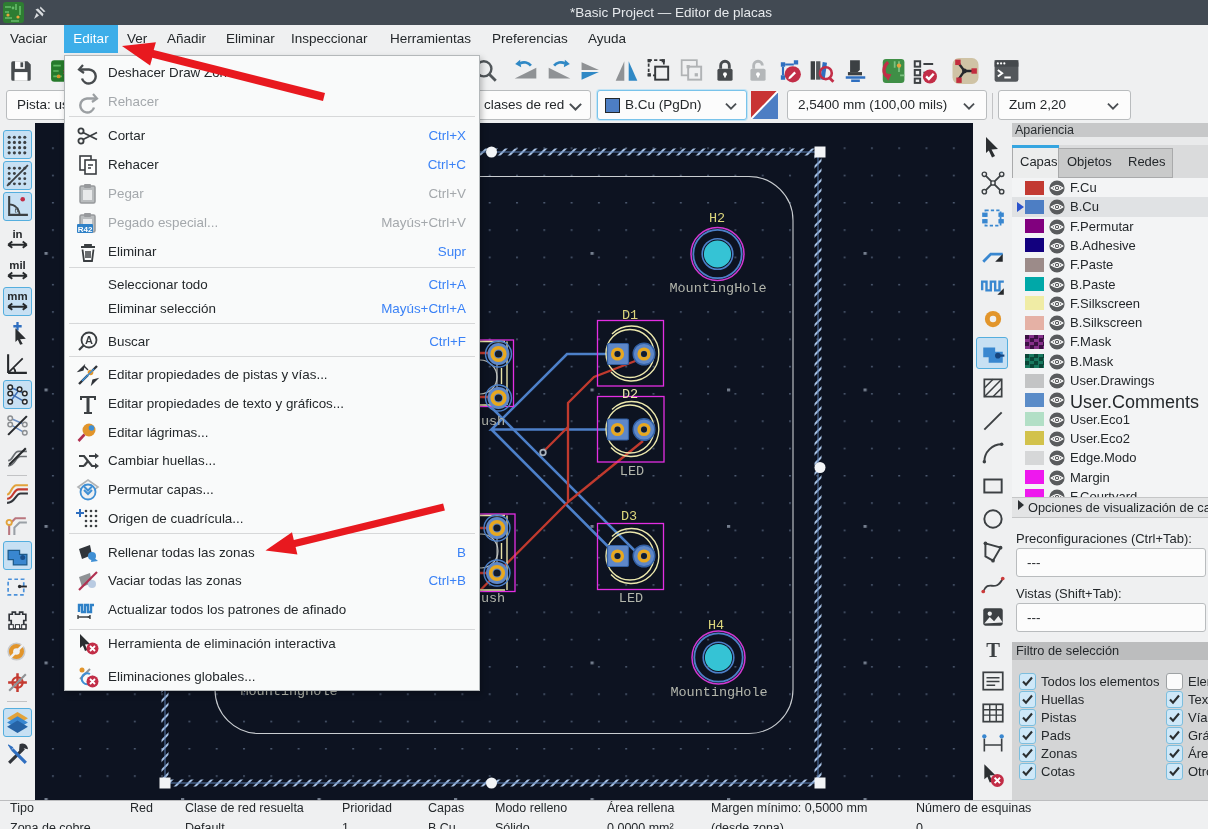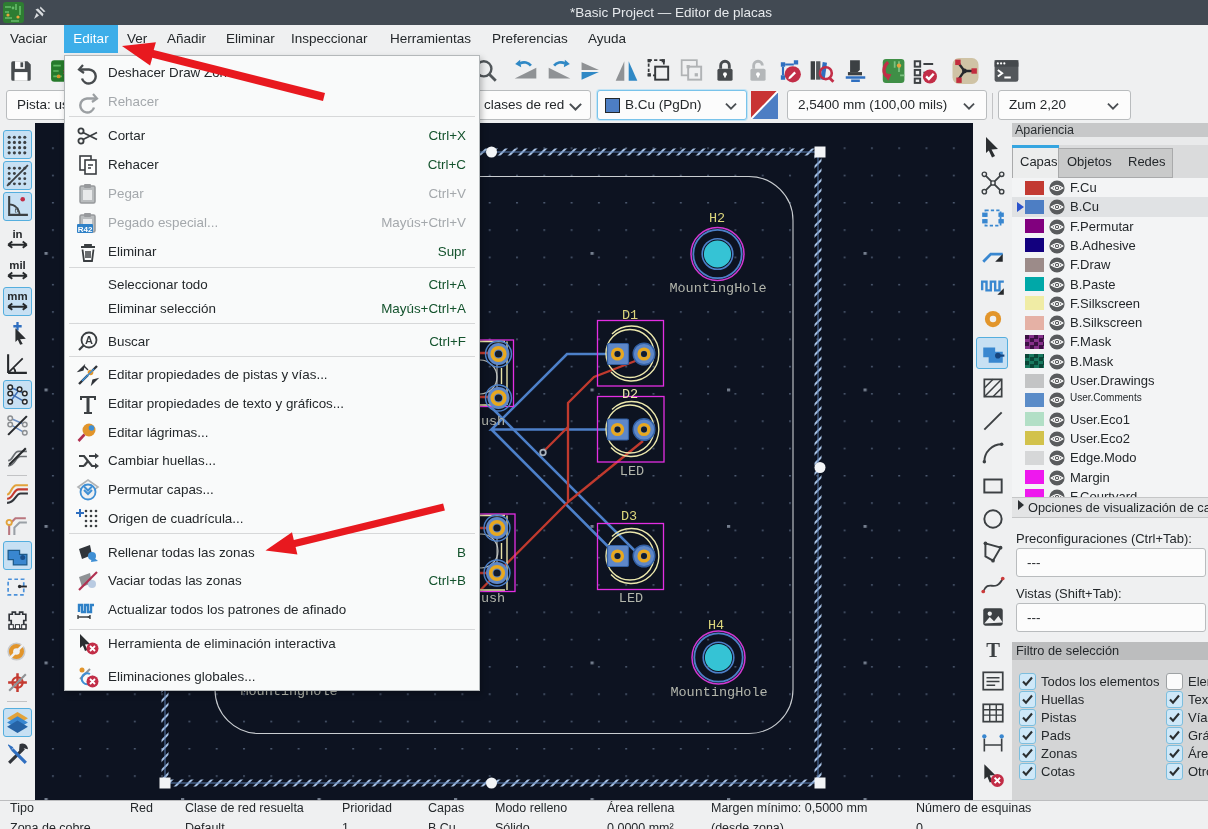--- a/index.html
+++ b/index.html
@@ -13,21 +13,21 @@
 .vsep{position:absolute;width:1px;background:#c2c3c5;}
 #lefttb{position:absolute;left:0;top:123px;width:35px;height:677px;background:#eff0f1;}
 #righttb{position:absolute;left:973px;top:123px;width:39px;height:677px;background:#eff0f1;}
 #panel{position:absolute;left:1012px;top:123px;width:196px;height:677px;background:#eff0f1;font-size:13px;color:#24282b;overflow:hidden;}
 #status{position:absolute;left:0;top:800px;width:1208px;height:29px;background:#eff0f1;border-top:1px solid #bcbdbf;font-size:12.5px;color:#24282b;overflow:hidden;}
 .st1{position:absolute;top:0;white-space:nowrap;}
 .st2{position:absolute;top:20px;white-space:nowrap;}
 #menu{position:absolute;left:64px;top:55px;width:416px;height:636px;background:#f9fafa;border:1px solid #b4b8ba;box-shadow:2px 3px 6px rgba(0,0,0,0.25);z-index:50;}
 .mrow{position:absolute;left:0;width:414px;height:28px;font-size:13.4px;color:#24282b;line-height:28px;}
 .mrow .lbl{position:absolute;left:43px;white-space:nowrap;}
-.mrow .sc{position:absolute;right:13px;color:#14532d;}
+.mrow .sc{position:absolute;right:13px;color:#3b82f6;}
 .mrow .mic{position:absolute;left:11px;top:2px;}
 .dis{color:#a4a8ac !important;}
 .msep{position:absolute;left:4px;width:406px;height:1px;background:#d7d8d9;}
 .selected-tool{position:absolute;background:#c7e0f3;border:1px solid #54aede;border-radius:3px;}
 .licon{position:absolute;left:5px;}
 .ricon{position:absolute;left:7px;}
 #arrows{position:absolute;left:0;top:0;z-index:90;pointer-events:none;}
 .chk{position:absolute;width:17px;height:17px;background:#cfe8f8;border:1px solid #7cbede;border-radius:3px;}
 .chk.off{background:#fbfbfb;border:1px solid #9ea2a4;}
 .cklbl{position:absolute;font-size:13px;color:#24282b;white-space:nowrap;}
@@ -695,21 +695,21 @@
       <div class="abs" style="left:58px;top:95.6px;font-size:13px">F.Permutar</div>
       <div class="abs" style="left:13px;top:115.4px;width:19px;height:14px;background:#12007e"></div>
       <svg class="abs" style="left:37px;top:114.9px" width="16" height="16" viewBox="0 0 16 16">
         <use href="#eye"></use>
       </svg>
       <div class="abs" style="left:58px;top:114.9px;font-size:13px">B.Adhesive</div>
       <div class="abs" style="left:13px;top:134.7px;width:19px;height:14px;background:#9c8b89"></div>
       <svg class="abs" style="left:37px;top:134.2px" width="16" height="16" viewBox="0 0 16 16">
         <use href="#eye"></use>
       </svg>
-      <div class="abs" style="left:58px;top:134.2px;font-size:13px">F.Draw</div>
+      <div class="abs" style="left:58px;top:134.2px;font-size:13px">F.Paste</div>
       <div class="abs" style="left:13px;top:154.0px;width:19px;height:14px;background:#00a8a8"></div>
       <svg class="abs" style="left:37px;top:153.5px" width="16" height="16" viewBox="0 0 16 16">
         <use href="#eye"></use>
       </svg>
       <div class="abs" style="left:58px;top:153.5px;font-size:13px">B.Paste</div>
       <div class="abs" style="left:13px;top:173.3px;width:19px;height:14px;background:#f0eca5"></div>
       <svg class="abs" style="left:37px;top:172.8px" width="16" height="16" viewBox="0 0 16 16">
         <use href="#eye"></use>
       </svg>
       <div class="abs" style="left:58px;top:172.8px;font-size:13px">F.Silkscreen</div>
@@ -730,21 +730,21 @@
       <div class="abs" style="left:58px;top:230.7px;font-size:13px">B.Mask</div>
       <div class="abs" style="left:13px;top:250.5px;width:19px;height:14px;background:#c3c4c5"></div>
       <svg class="abs" style="left:37px;top:250.0px" width="16" height="16" viewBox="0 0 16 16">
         <use href="#eye"></use>
       </svg>
       <div class="abs" style="left:58px;top:250.0px;font-size:13px">User.Drawings</div>
       <div class="abs" style="left:13px;top:269.8px;width:19px;height:14px;background:#5b8cc8"></div>
       <svg class="abs" style="left:37px;top:269.3px" width="16" height="16" viewBox="0 0 16 16">
         <use href="#eye"></use>
       </svg>
-      <div class="abs" style="left:58px;top:269.3px;font-size:10px">User.Comments</div>
+      <div class="abs" style="left:58px;top:269.3px;font-size:18px">User.Comments</div>
       <div class="abs" style="left:13px;top:289.1px;width:19px;height:14px;background:#b2dfc6"></div>
       <svg class="abs" style="left:37px;top:288.6px" width="16" height="16" viewBox="0 0 16 16">
         <use href="#eye"></use>
       </svg>
       <div class="abs" style="left:58px;top:288.6px;font-size:13px">User.Eco1</div>
       <div class="abs" style="left:13px;top:308.4px;width:19px;height:14px;background:#d2c24c"></div>
       <svg class="abs" style="left:37px;top:307.9px" width="16" height="16" viewBox="0 0 16 16">
         <use href="#eye"></use>
       </svg>
       <div class="abs" style="left:58px;top:307.9px;font-size:13px">User.Eco2</div>

